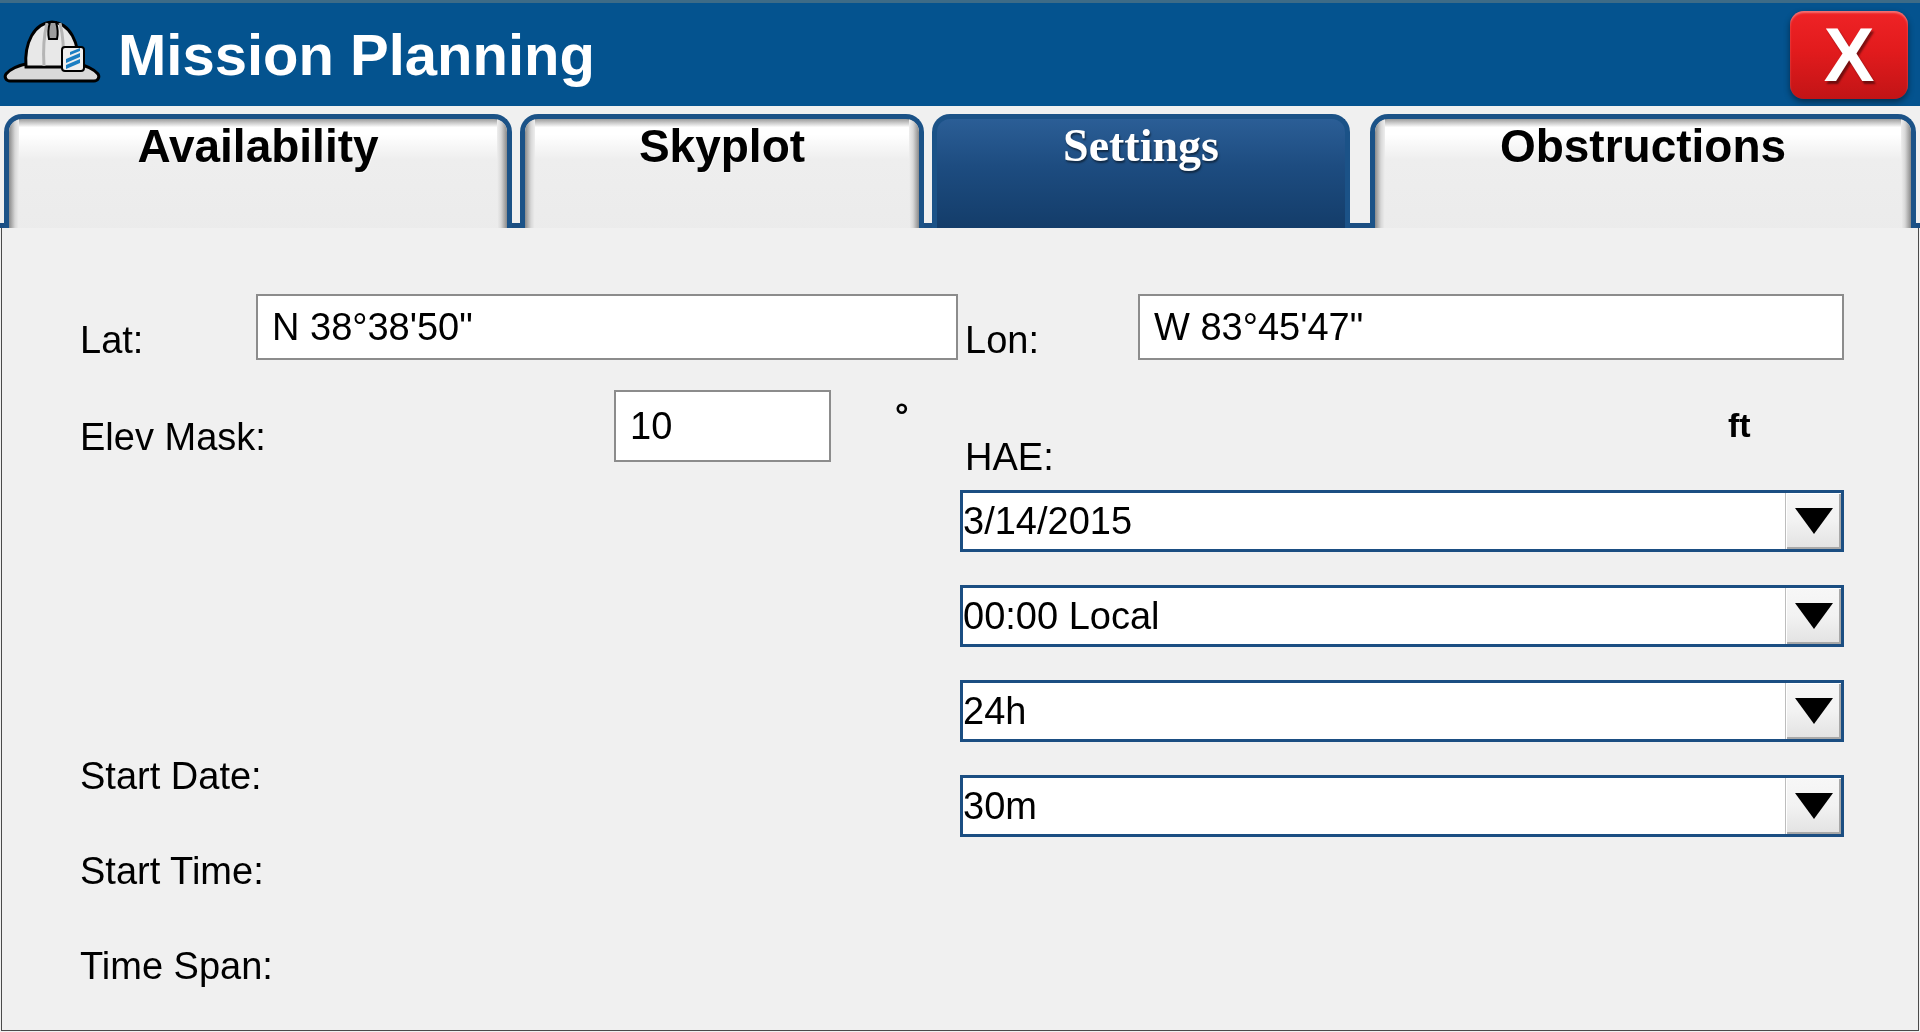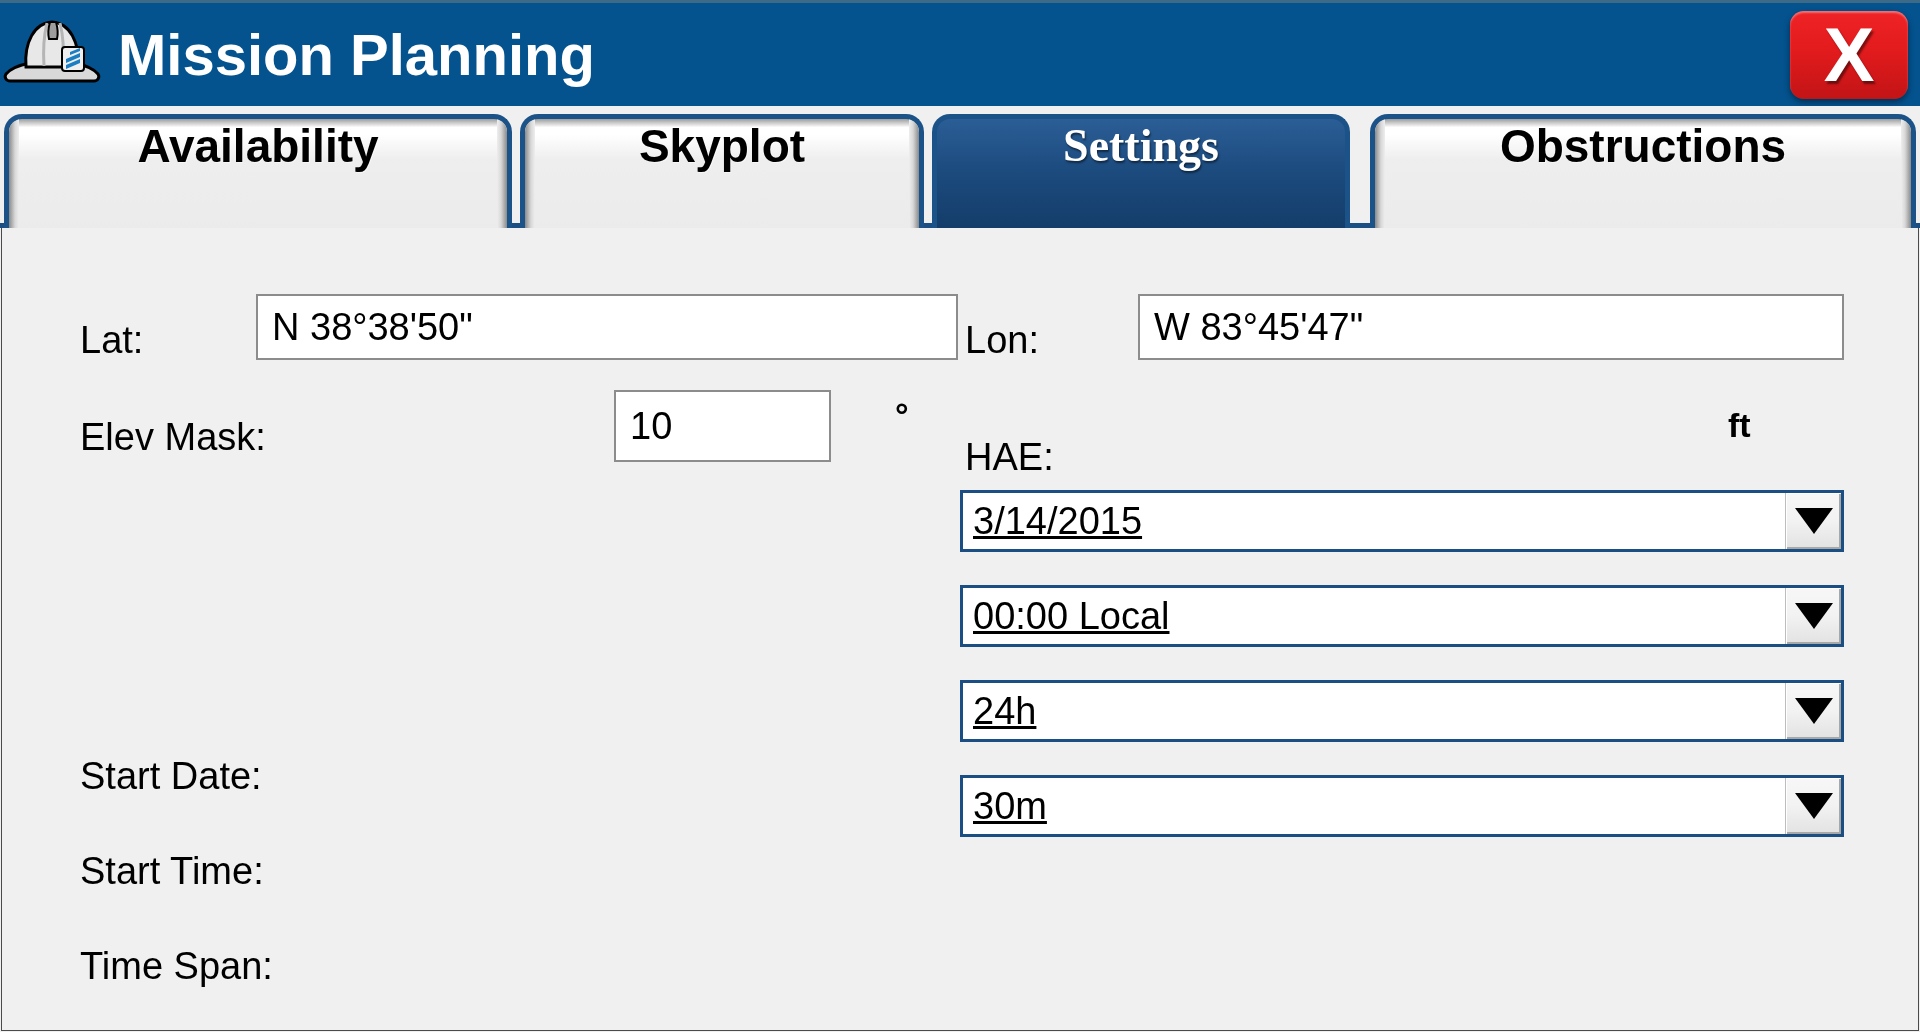--- a/index.html
+++ b/index.html
@@ -128,21 +128,21 @@
   
   .combo{
     position:absolute;height:62px;
     background:#ffffff;
     border:3px solid #1b4e82;
     box-sizing:border-box;
     display:flex;align-items:center;
     cursor:pointer;
   }
   .combo-value{
-    flex:1;font-size:38px;color:#000;padding-left:10px;white-space:nowrap;text-decoration:underline;
+    flex:1;font-size:38px;color:#000;white-space:nowrap;
   }
   .combo-arrow{
     width:56px;height:100%;
     background:linear-gradient(180deg,#f7f7f7 0%,#f2f2f2 50%,#e2e2e2 100%);
     border-left:1px solid #bdbdbd;
     box-shadow:inset 1px 1px 0 #ffffff, inset -2px -2px 0 #a8a8a8;
     box-sizing:border-box;
     display:flex;align-items:center;justify-content:center;
   }
   .combo-arrow .tri{

